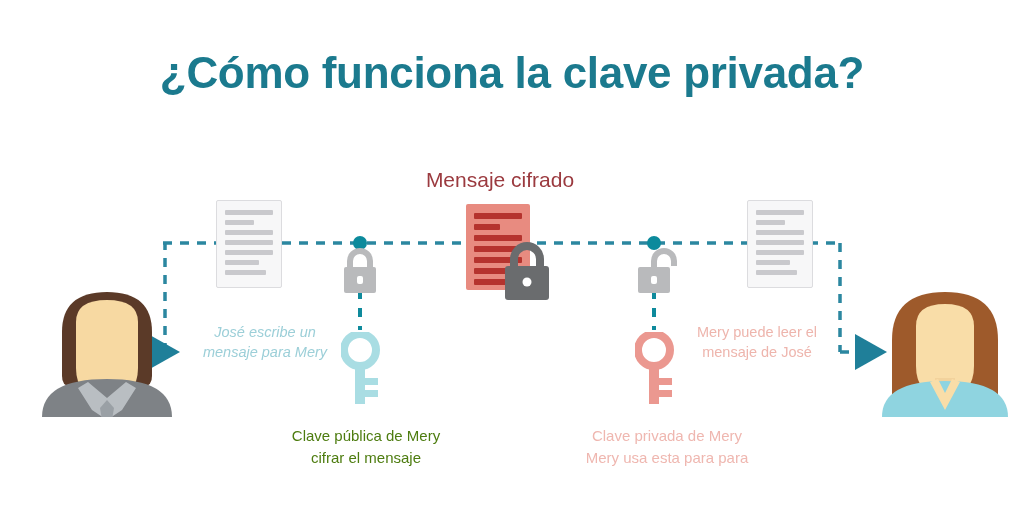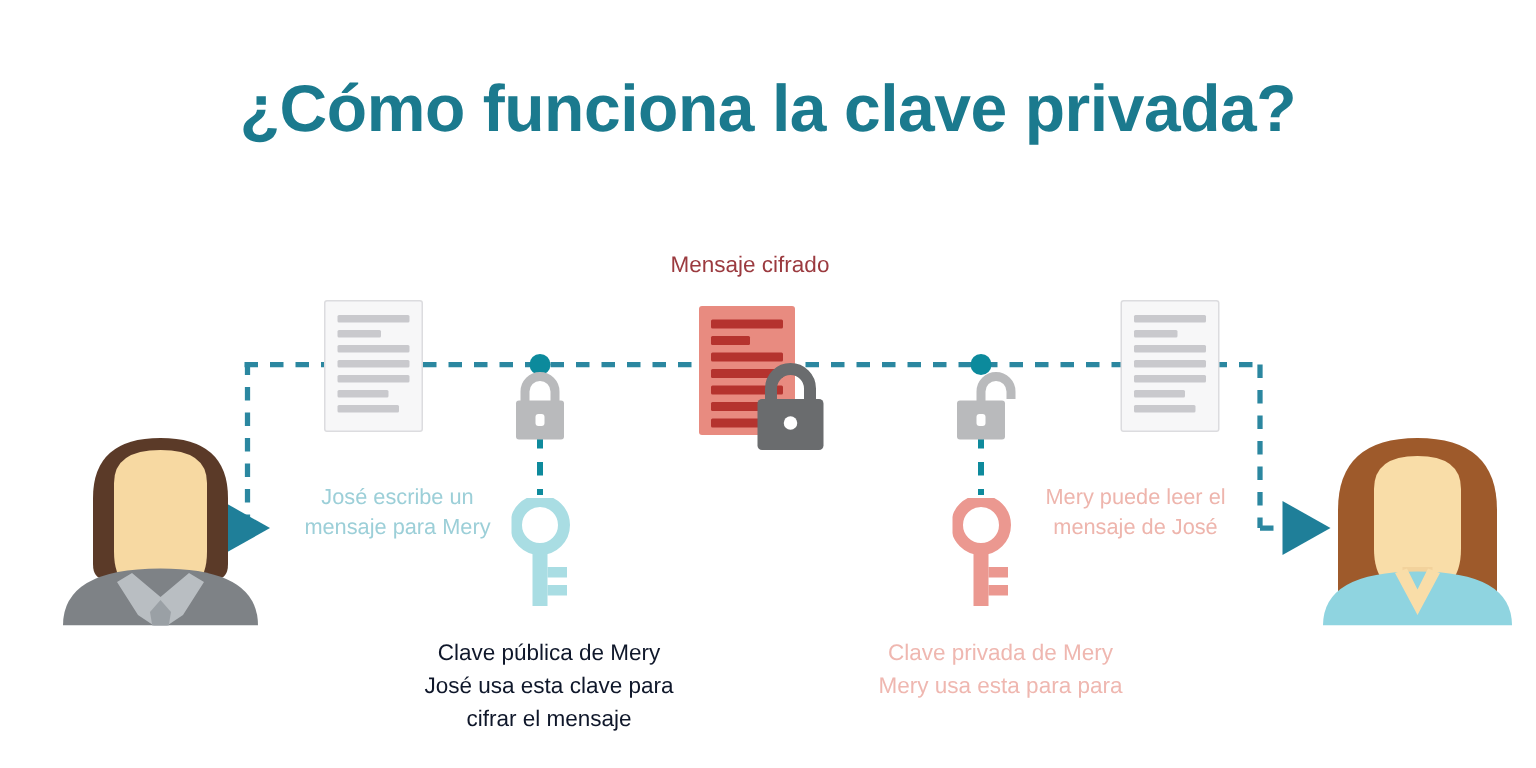--- a/index.html
+++ b/index.html
@@ -26,21 +26,21 @@
     letter-spacing: -0.3px;
     color: #1b7a8e;
     font-family: "Liberation Sans", sans-serif;
   }
 
   
   #encrypted-label {
     position: absolute;
     left: 350px; top: 168px; width: 300px;
     text-align: center;
-    font-size: 15px;
+    font-size: 21px;
     color: #9b3a3f;
     font-family: "Liberation Sans", sans-serif;
   }
 
   
   #flow-path { position: absolute; left: 0; top: 0; }
 
   
   .doc {
     position: absolute;
@@ -77,31 +77,31 @@
   .doc-enc .ln.w80  { width: 80%; }
 
   
   .cap {
     position: absolute;
     text-align: center;
     font-size: 14.5px;
     line-height: 20px;
     font-family: "Liberation Sans", sans-serif;
   }
-  .cap.teal { color: #9ccfd8; }
+  .cap.teal { color: #9ccfd8; font-style: italic; }
   .cap.salmon { color: #eeb5ad; text-align: center; }
 
   .cap-key {
     position: absolute;
     text-align: center;
     font-size: 15px;
     line-height: 22px;
     font-family: "Liberation Sans", sans-serif;
   }
-  .cap-key.teal { color: #0f172a; }
+  .cap-key.teal { color: #4d7c0f; }
   .cap-key.salmon { color: #efb7b0; }
 </style>
 </head>
 <body>
 
 <div id="stage">
 
   <div id="page-title">¿Cómo funciona la clave privada?</div>
 
   <div id="encrypted-label">Mensaje cifrado</div>
@@ -225,21 +225,20 @@
     <div>mensaje para Mery</div>
   </div>
 
   <div class="cap salmon" style="left:672px; top:322px; width:170px;">
     <div>Mery puede leer el</div>
     <div>mensaje de José</div>
   </div>
 
   <div class="cap-key teal" style="left:258px; top:425px; width:216px;">
     <div>Clave pública de Mery</div>
-    <div>José usa esta clave para</div>
     <div>cifrar el mensaje</div>
   </div>
 
   <div class="cap-key salmon" style="left:532px; top:425px; width:270px;">
     <div>Clave privada de Mery</div>
     <div>Mery usa esta para para</div>
   </div>
 
 </div>
 

